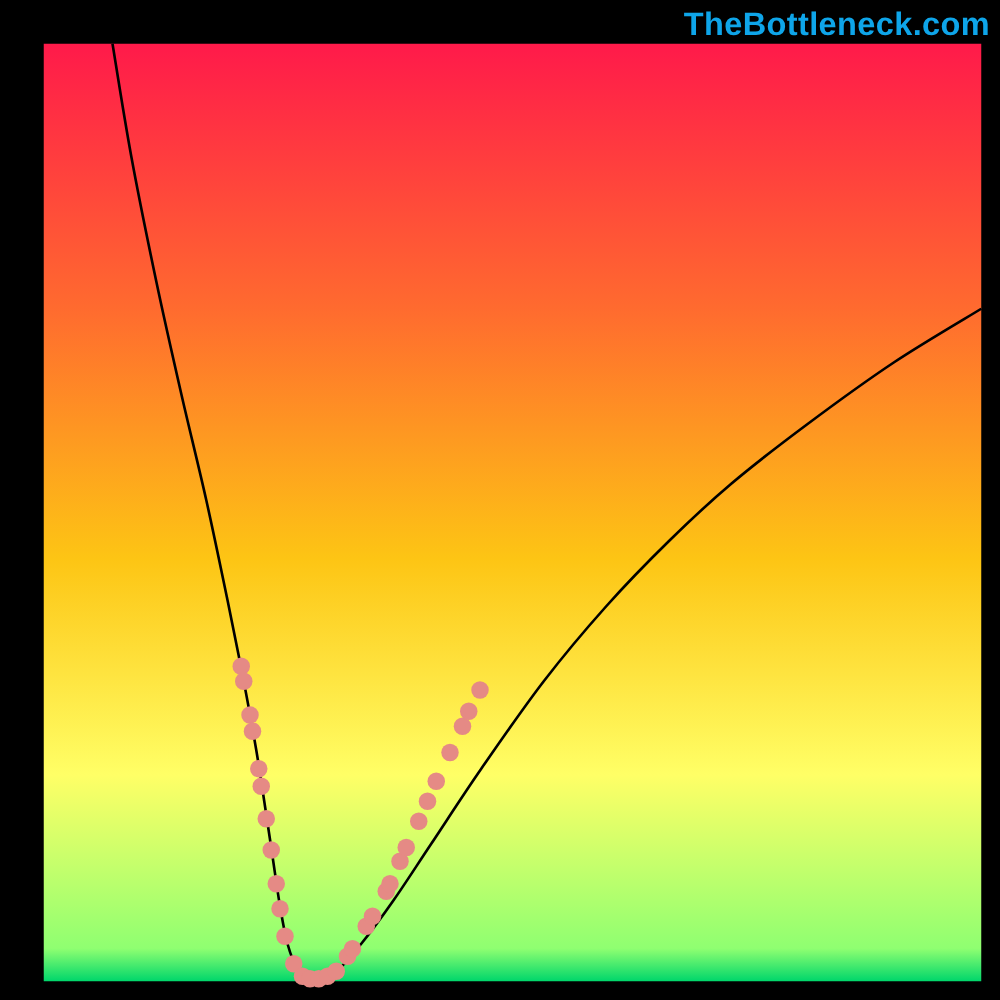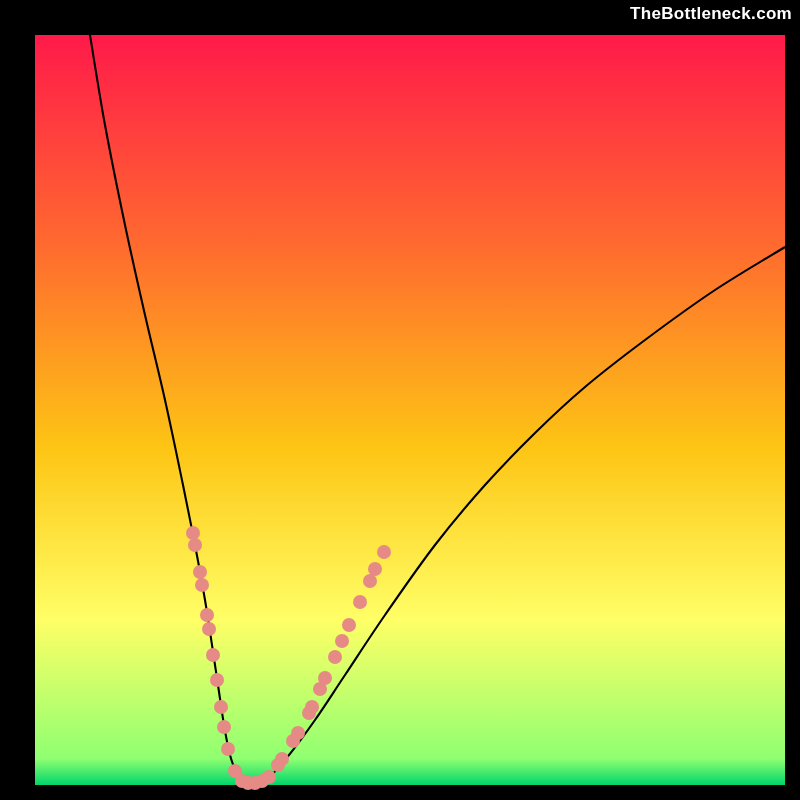--- a/index.html
+++ b/index.html
@@ -30,22 +30,22 @@
       var(--c-mid2) 55%,
       var(--c-mid3) 78%,
       var(--c-greenA) 96.5%,
       var(--c-greenB) 100%
     );
   }
   .watermark {
     position: absolute;
     top: 4px;
     right: 8px;
-    color: #ffffff;
-    font-size: 17px;
+    color: #0ea5e9;
+    font-size: 26px;
     font-weight: 600;
     letter-spacing: 0.3px;
   }
   svg.curve {
     position: absolute;
     left: 0; top: 0;
     width: 750px;
     height: 750px;
     overflow: visible;
   }

